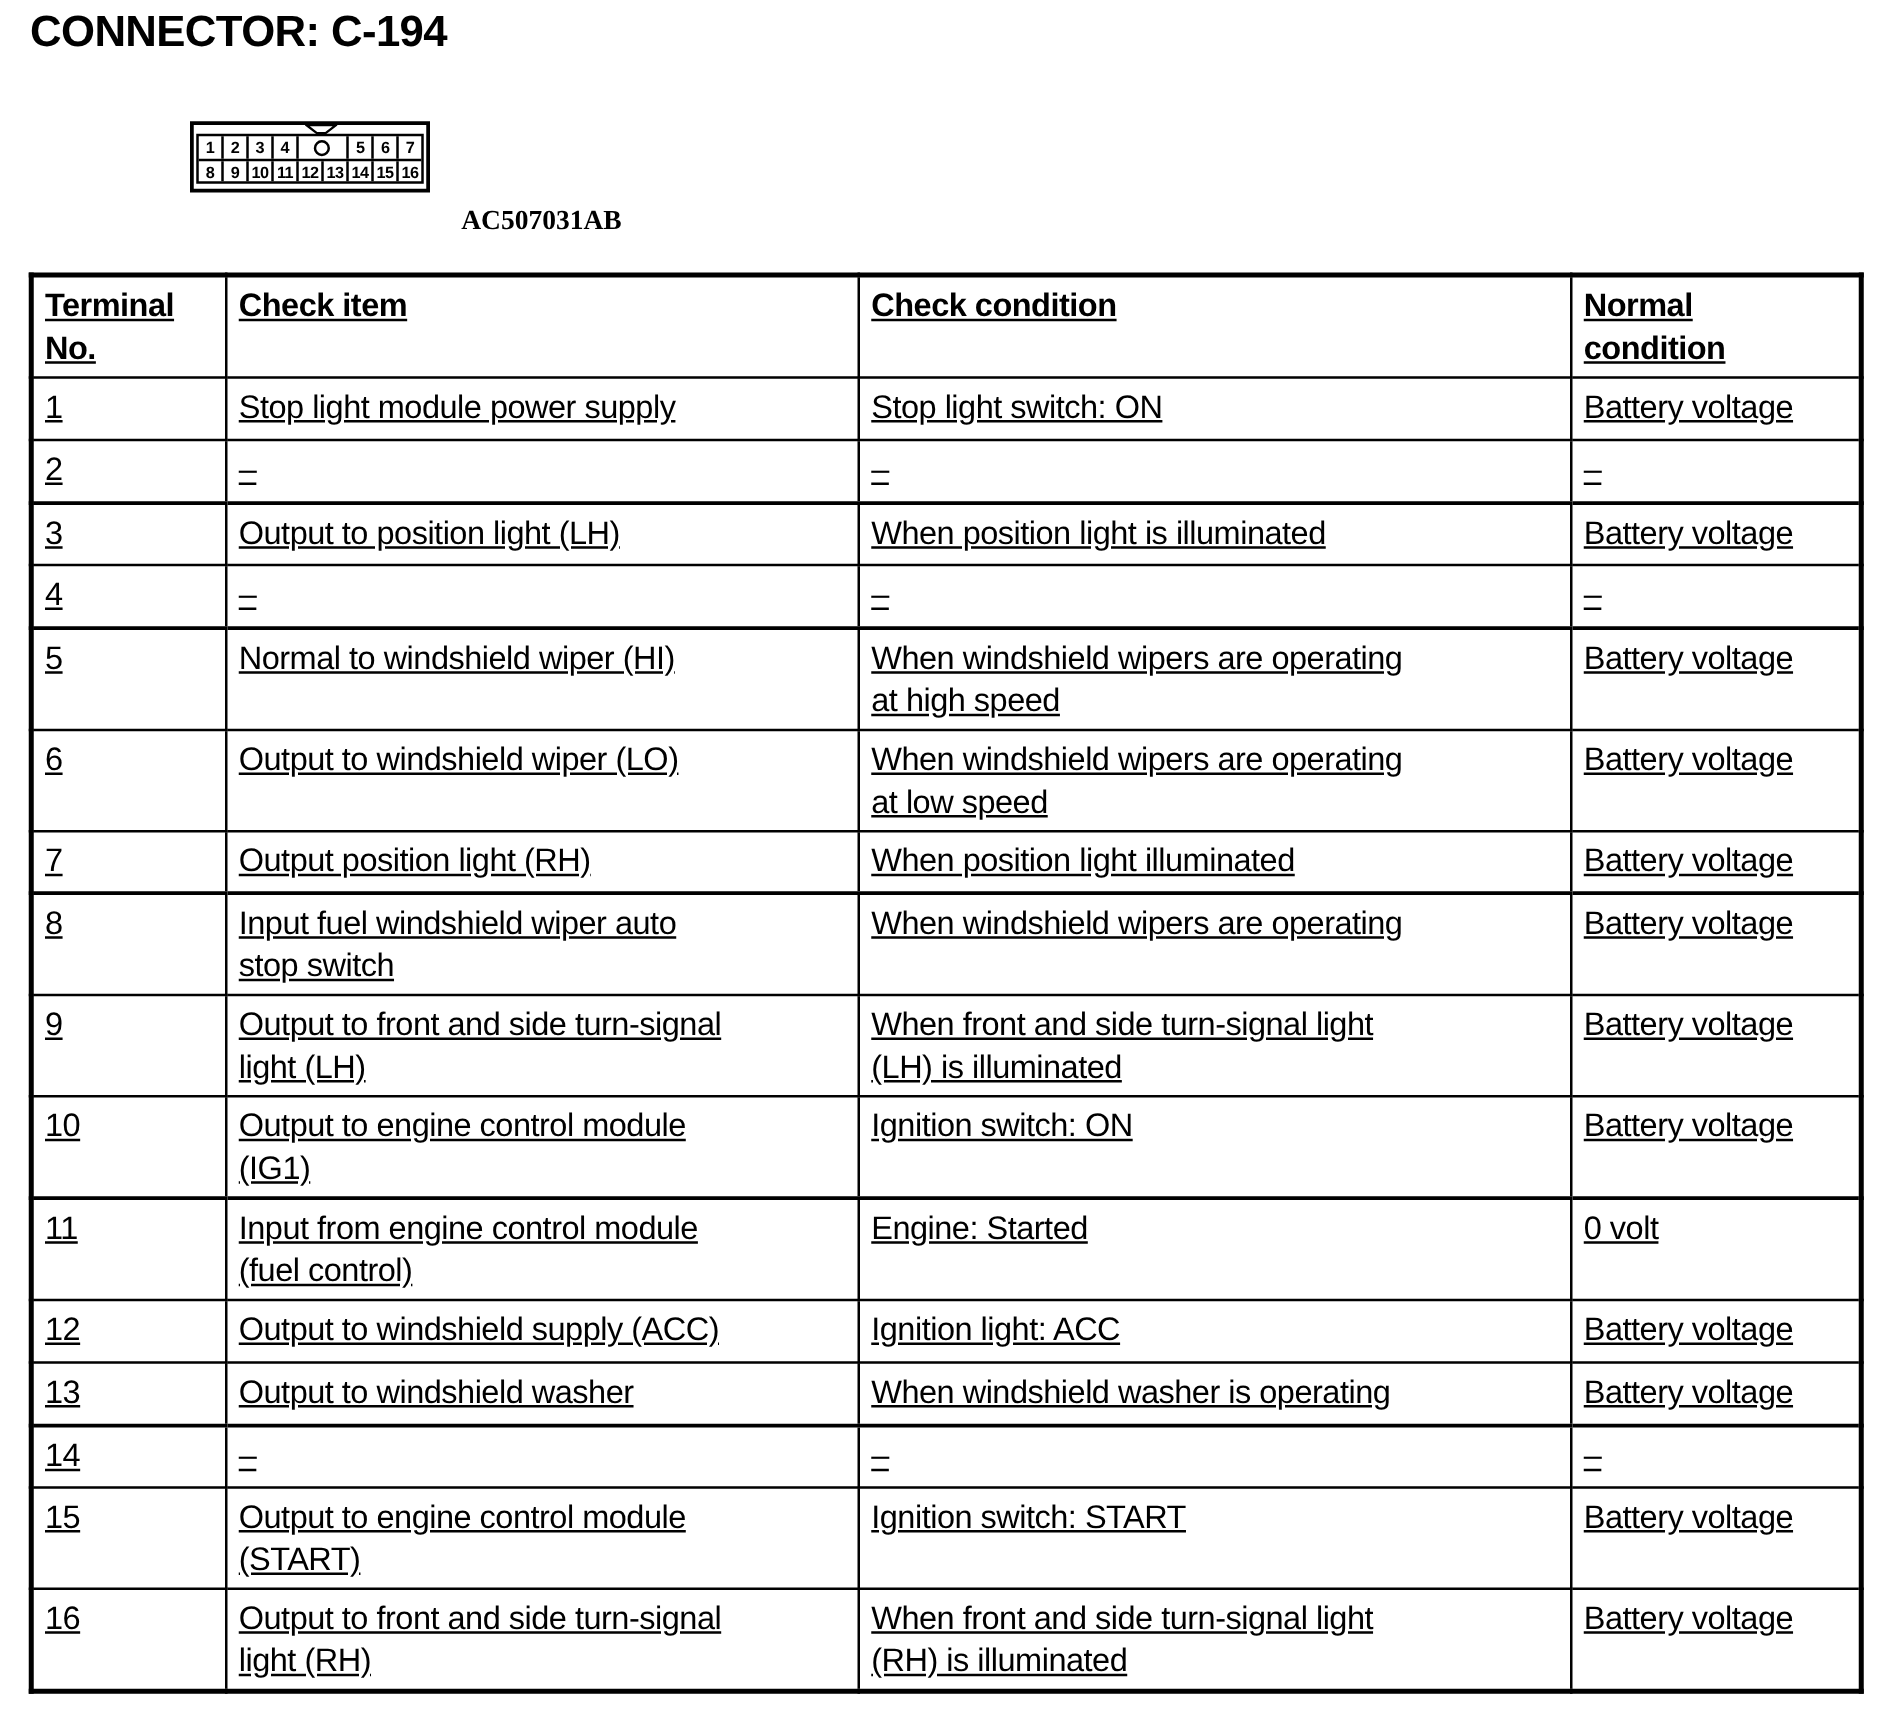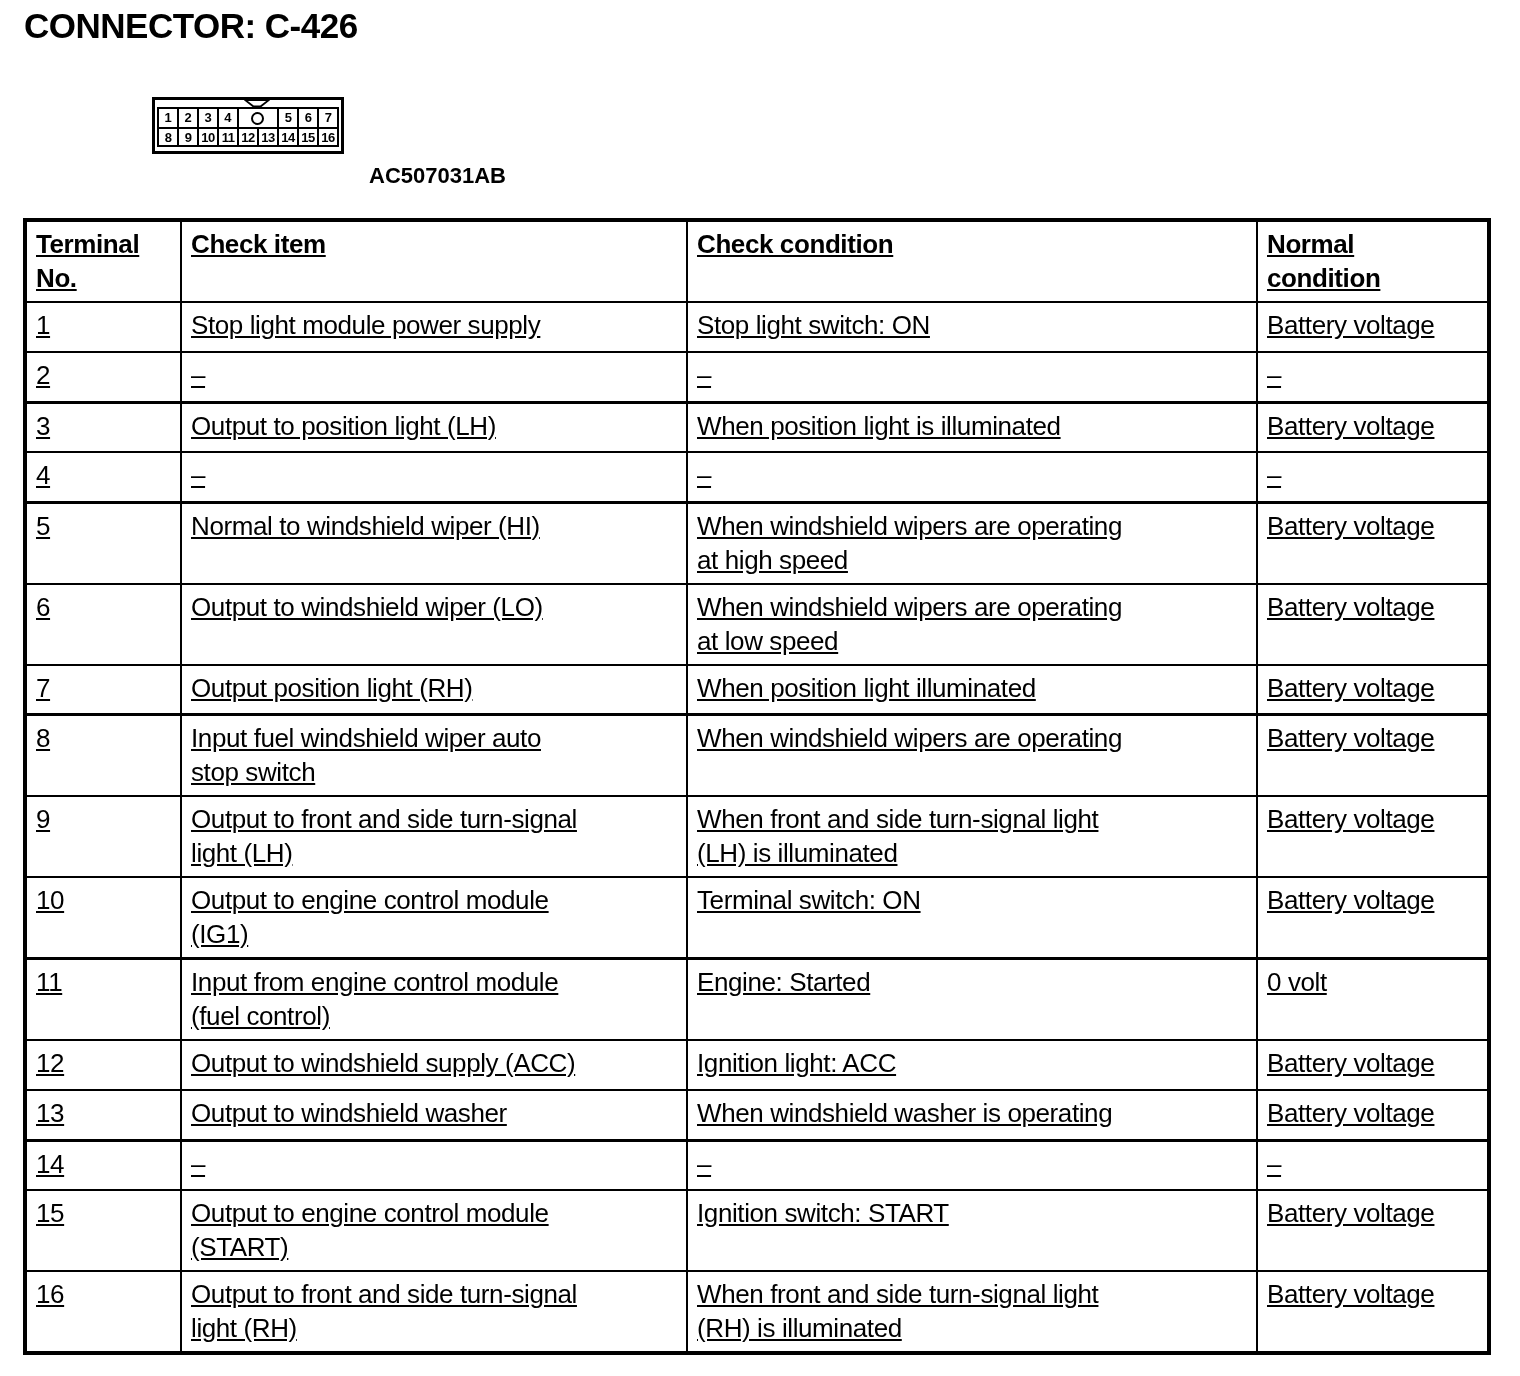--- a/index.html
+++ b/index.html
@@ -64,20 +64,21 @@
   .flap { position: absolute; left: 89px; top: -1px; }
 
   
   .fig-label {
     position: absolute;
     left: 369px;
     top: 163px;
     font-size: 22px;
     font-weight: bold;
     letter-spacing: 0px;
+    font-family: Liberation Serif, serif;
   }
 
   
   table.check-table {
     position: absolute;
     left: 23px;
     top: 218px;
     width: 1464px;
     border-collapse: collapse;
     table-layout: fixed;
@@ -104,21 +105,21 @@
   col.c1 { width: 156px; }
   col.c2 { width: 506px; }
   col.c3 { width: 570px; }
   col.c4 { width: 232px; }
 </style>
 </head>
 <body>
 
 <div class="page">
 
-  <div class="title">CONNECTOR: C-426</div>
+  <div class="title">CONNECTOR: C-194</div>
 
   <div class="connector">
     <svg class="flap" width="26" height="9" viewBox="0 0 26 9">
       <polygon points="1,1 25,1 16.5,7.5 9.5,7.5" fill="#ffffff" stroke="#000000" stroke-width="1.8"></polygon>
     </svg>
     <div class="pin-grid">
       <div class="pin-row">
           <div class="pin">1</div>
           <div class="pin">2</div>
           <div class="pin">3</div>
@@ -220,21 +221,21 @@
           <td>Output to front and side turn-signal
 light (LH)</td>
           <td>When front and side turn-signal light
 (LH) is illuminated</td>
           <td>Battery voltage</td>
         </tr>
         <tr>
           <td>10</td>
           <td>Output to engine control module
 (IG1)</td>
-          <td>Terminal switch: ON</td>
+          <td>Ignition switch: ON</td>
           <td>Battery voltage</td>
         </tr>
         <tr class="thick-top">
           <td>11</td>
           <td>Input from engine control module
 (fuel control)</td>
           <td>Engine: Started</td>
           <td>0 volt</td>
         </tr>
         <tr>

